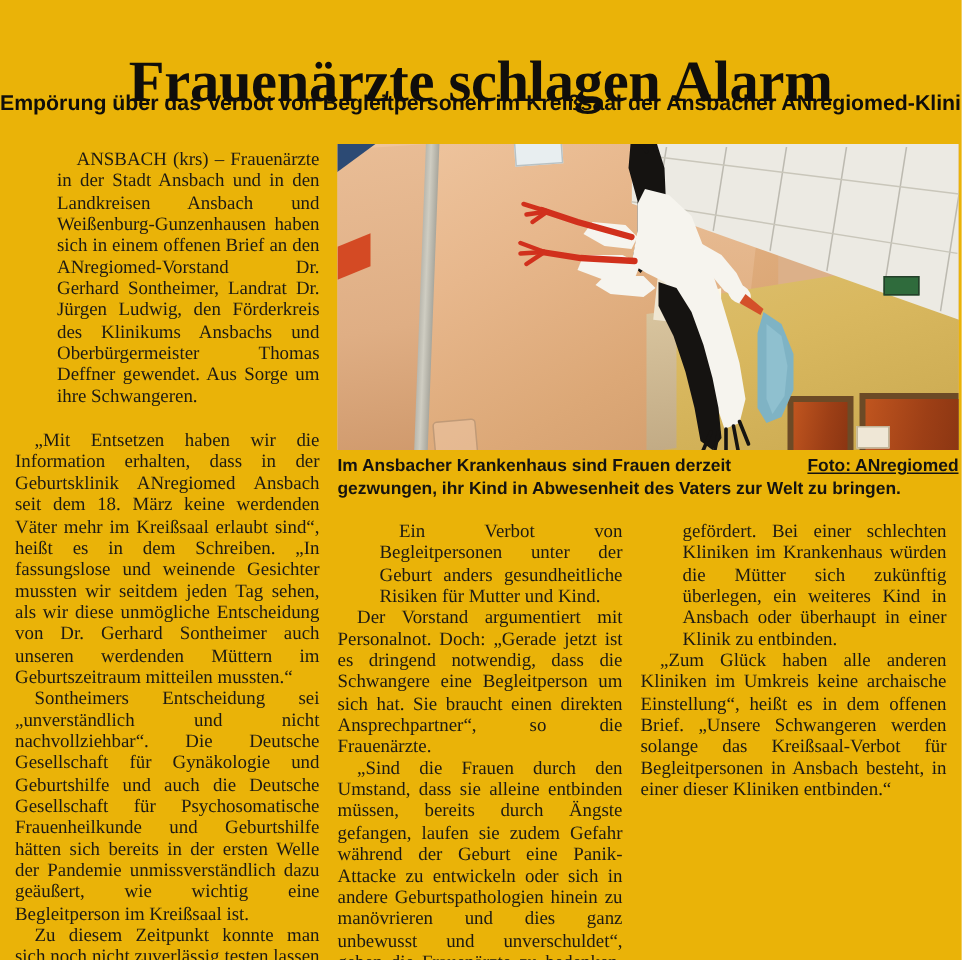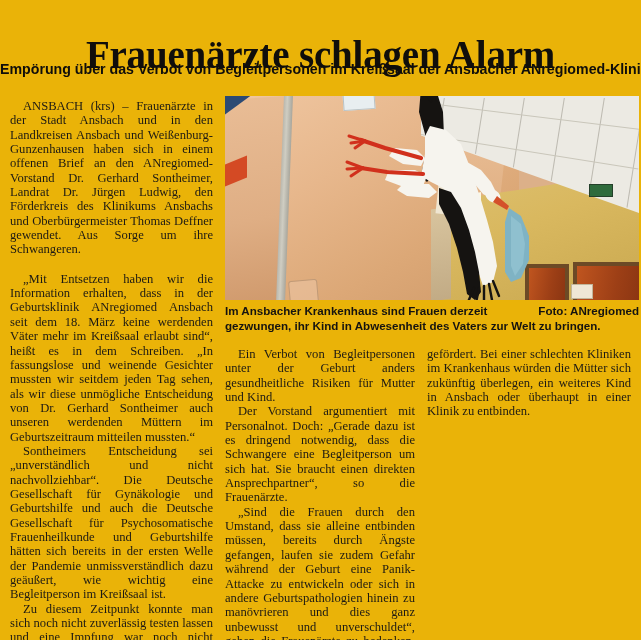--- a/index.html
+++ b/index.html
@@ -246,35 +246,35 @@
     position: absolute;
     left: 225px;
     top: 304px;
     width: 414px;
     font-family: "Liberation Sans", sans-serif;
     font-weight: bold;
     font-size: 11.6px;
     line-height: 14.6px;
     color: #151310;
   }
-  .caption .credit { float: right; }
+  .caption .credit { float: right; text-decoration: underline; }
 
   
   .col {
     position: absolute;
     font-family: "Liberation Serif", serif;
     font-size: 12.6px;
     line-height: 14.35px;
     text-align: justify;
     text-justify: inter-word;
     color: #1d1a14;
     hyphens: manual;
   }
   .col p { margin: 0; text-indent: 13px; }
-  .col p.first { text-indent: 13px; }
+  .col p.first { text-indent: 13px; margin-left: 28px; }
   .col p.gap { margin-top: 15px; }
 
   #col1 { left: 10px;  top: 99px;  width: 203px; }
   #col2 { left: 225px; top: 347px; width: 190px; }
   #col3 { left: 427px; top: 347px; width: 204px; }
 </style>
 </head>
 <body>
 
 <div id="page">
@@ -375,21 +375,22 @@
 
   <div class="col" id="col1">
     <p class="first">ANSBACH (krs) – Frauenärzte in der Stadt Ansbach und in den Landkreisen Ansbach und Weißenburg-Gunzenhausen haben sich in einem offenen Brief an den ANregiomed-Vorstand Dr. Gerhard Sontheimer, Landrat Dr. Jürgen Ludwig, den Förderkreis des Klinikums Ansbachs und Oberbürgermeister Thomas Deffner gewendet. Aus Sorge um ihre Schwangeren.</p>
     <p class="gap">„Mit Entsetzen haben wir die Information erhalten, dass in der Geburtsklinik ANregiomed Ansbach seit dem 18. März keine werdenden Väter mehr im Kreißsaal erlaubt sind“, heißt es in dem Schreiben. „In fassungslose und weinende Gesichter mussten wir seitdem jeden Tag sehen, als wir diese unmögliche Entscheidung von Dr. Gerhard Sontheimer auch unseren werdenden Müttern im Geburtszeitraum mitteilen mussten.“</p>
     <p>Sontheimers Entscheidung sei „unverständlich und nicht nachvollziehbar“. Die Deutsche Gesellschaft für Gynäkologie und Geburtshilfe und auch die Deutsche Gesellschaft für Psychosomatische Frauenheilkunde und Geburtshilfe hätten sich bereits in der ersten Welle der Pandemie unmissverständlich dazu geäußert, wie wichtig eine Begleitperson im Kreißsaal ist.</p>
     <p>Zu diesem Zeitpunkt konnte man sich noch nicht zuverlässig testen lassen und eine Impfung war noch nicht möglich. Das ist nun anders.</p>
   </div>
 
   <div class="col" id="col2">
     <p class="first">Ein Verbot von Begleitpersonen unter der Geburt anders gesundheitliche Risiken für Mutter und Kind.</p>
-    <p>Der Vorstand argumentiert mit Personalnot. Doch: „Gerade dazu ist es dringend notwendig, dass die Schwangere eine Begleitperson um sich hat. Sie braucht einen direkten Ansprechpartner“, so die Frauenärzte.</p>
+    <p>Der Vorstand argumentiert mit Personalnot. Doch: „Gerade jetzt ist es dringend notwendig, dass die Schwangere eine Begleitperson um sich hat. Sie braucht einen direkten Ansprechpartner“, so die Frauenärzte.</p>
     <p>„Sind die Frauen durch den Umstand, dass sie alleine entbinden müssen, bereits durch Ängste gefangen, laufen sie zudem Gefahr während der Geburt eine Panik-Attacke zu entwickeln oder sich in andere Geburtspathologien hinein zu manövrieren und dies ganz unbewusst und unverschuldet“, geben die Frauenärzte zu bedenken. Durch provozierte „Alleingeburten“ würden Ängste</p>
   </div>
 
   <div class="col" id="col3">
     <p class="first" style="text-indent:0">gefördert. Bei einer schlechten Kliniken im Krankenhaus würden die Mütter sich zukünftig überlegen, ein weiteres Kind in Ansbach oder überhaupt in einer Klinik zu entbinden.</p>
+    <p>„Zum Glück haben alle anderen Kliniken im Umkreis keine archaische Einstellung“, heißt es in dem offenen Brief. „Unsere Schwangeren werden solange das Kreißsaal-Verbot für Begleitpersonen in Ansbach besteht, in einer dieser Kliniken entbinden.“</p>
   </div>
 
 </div>
 
 </body></html>

